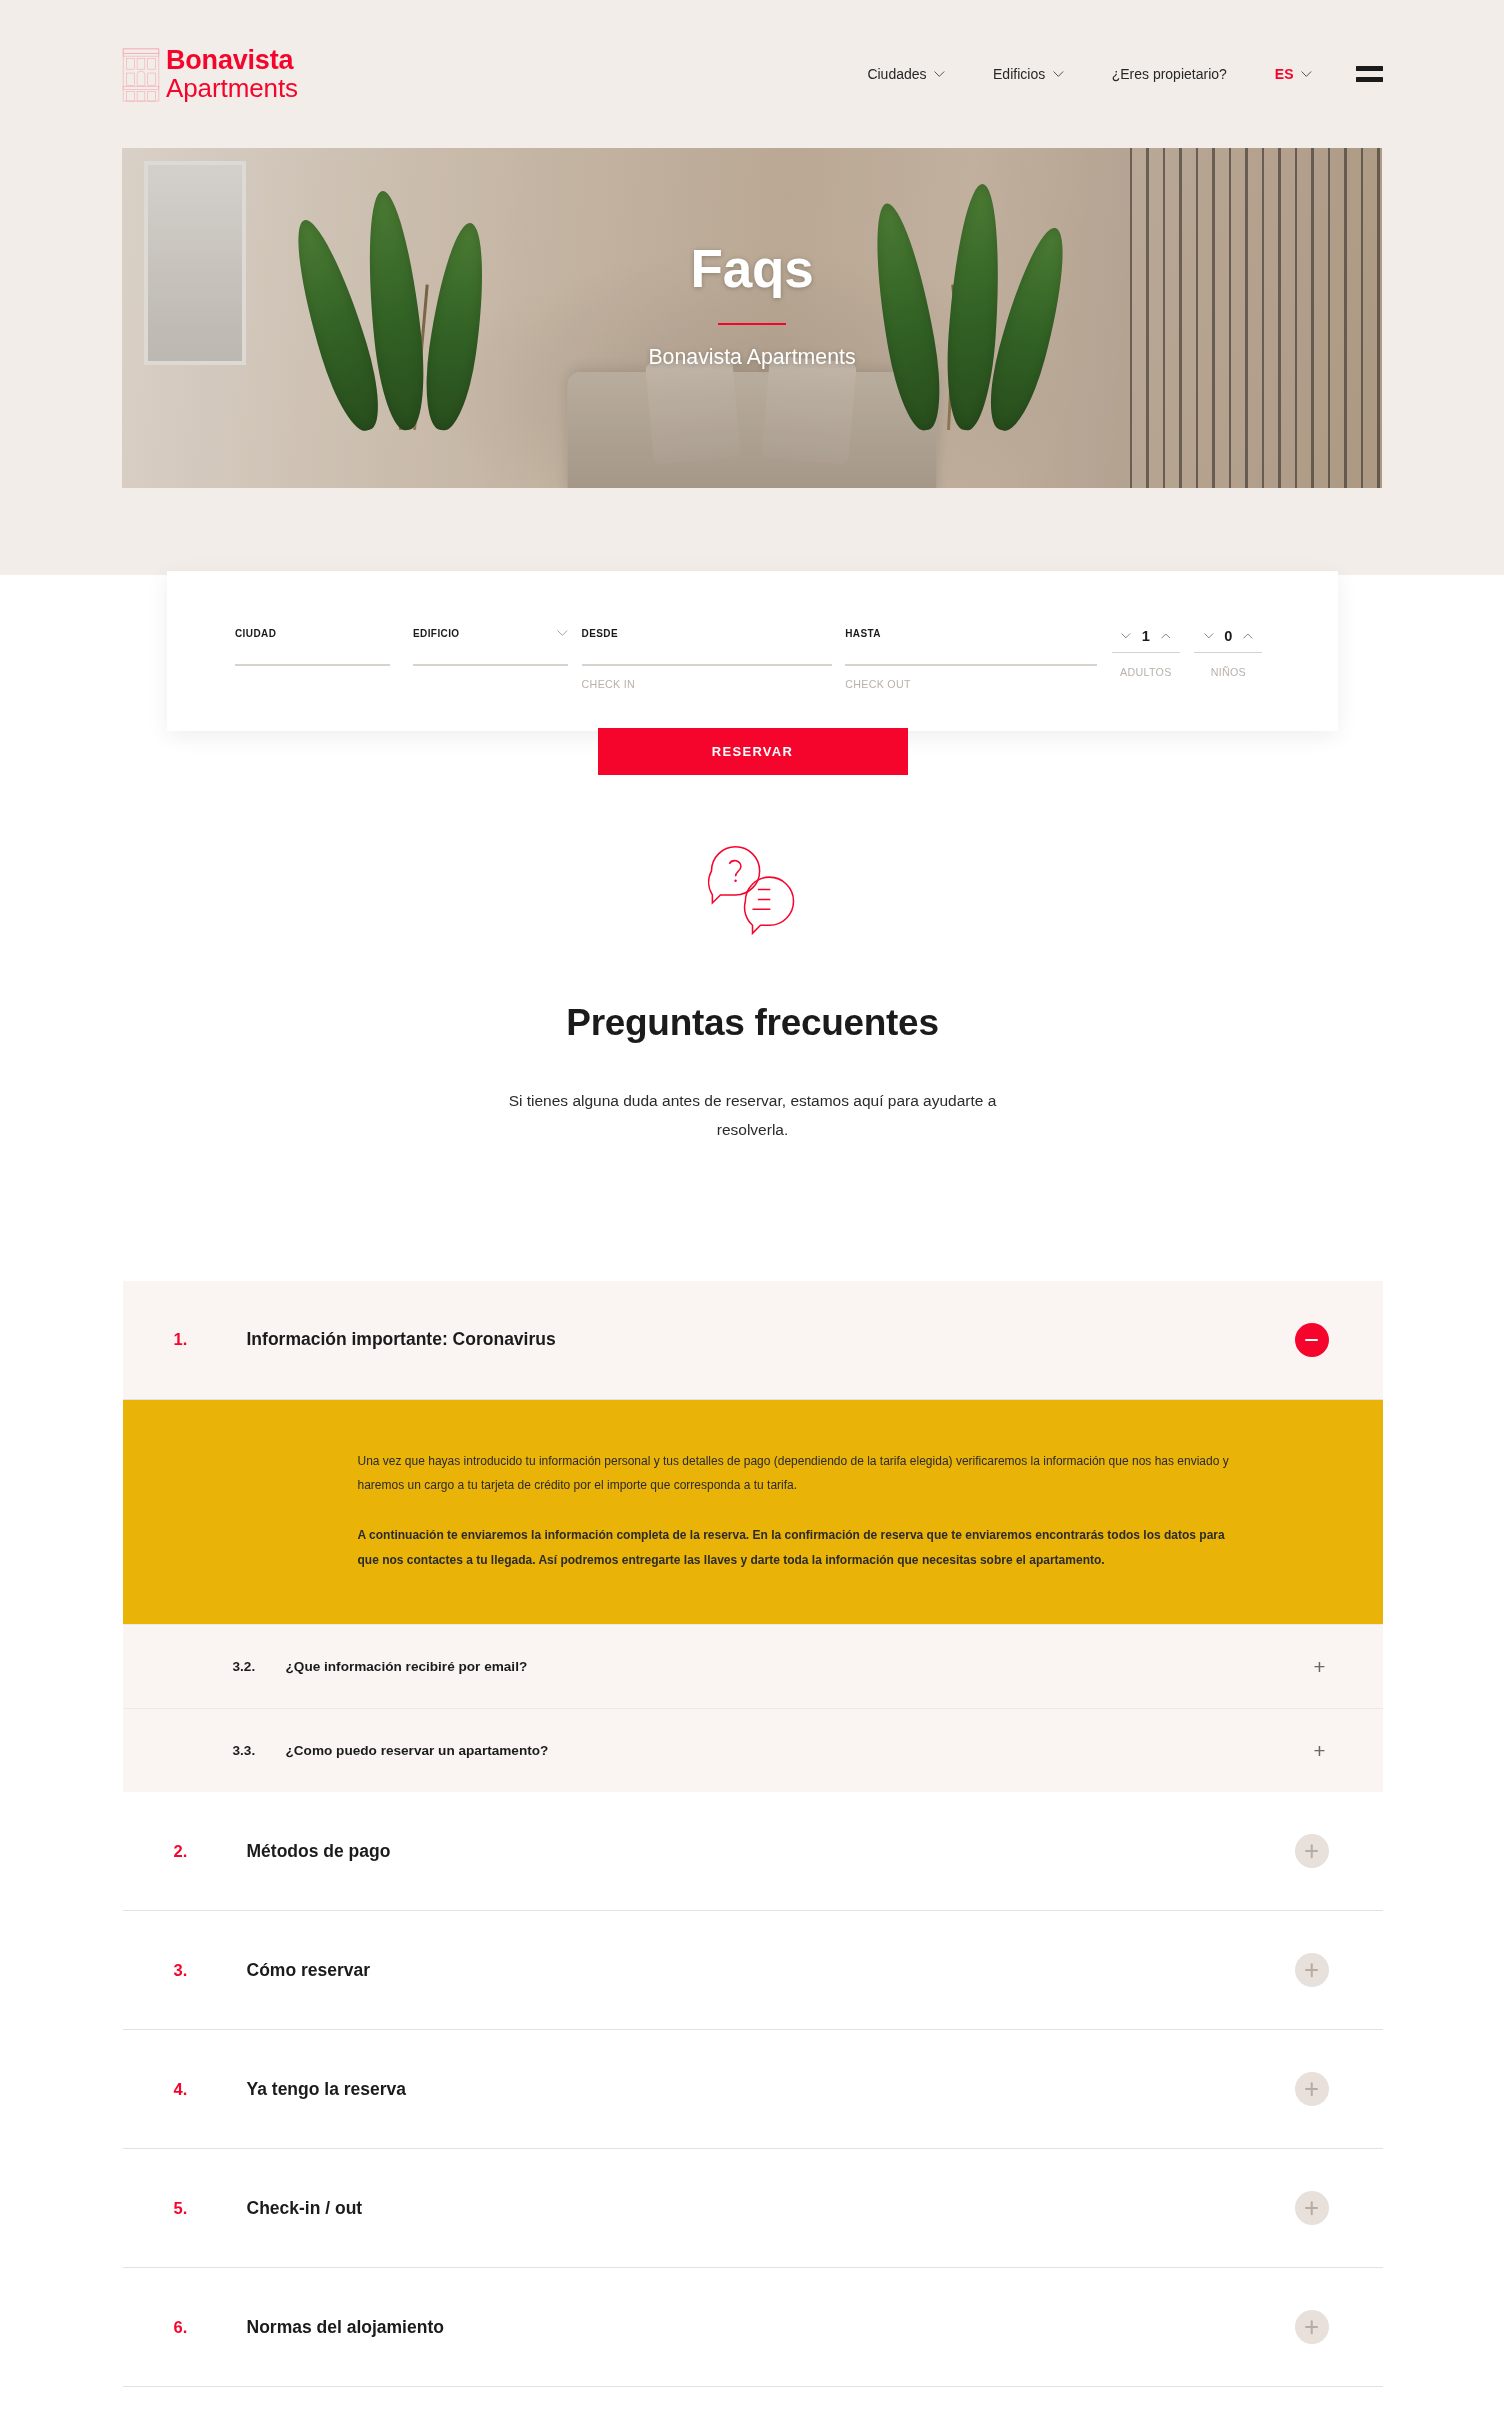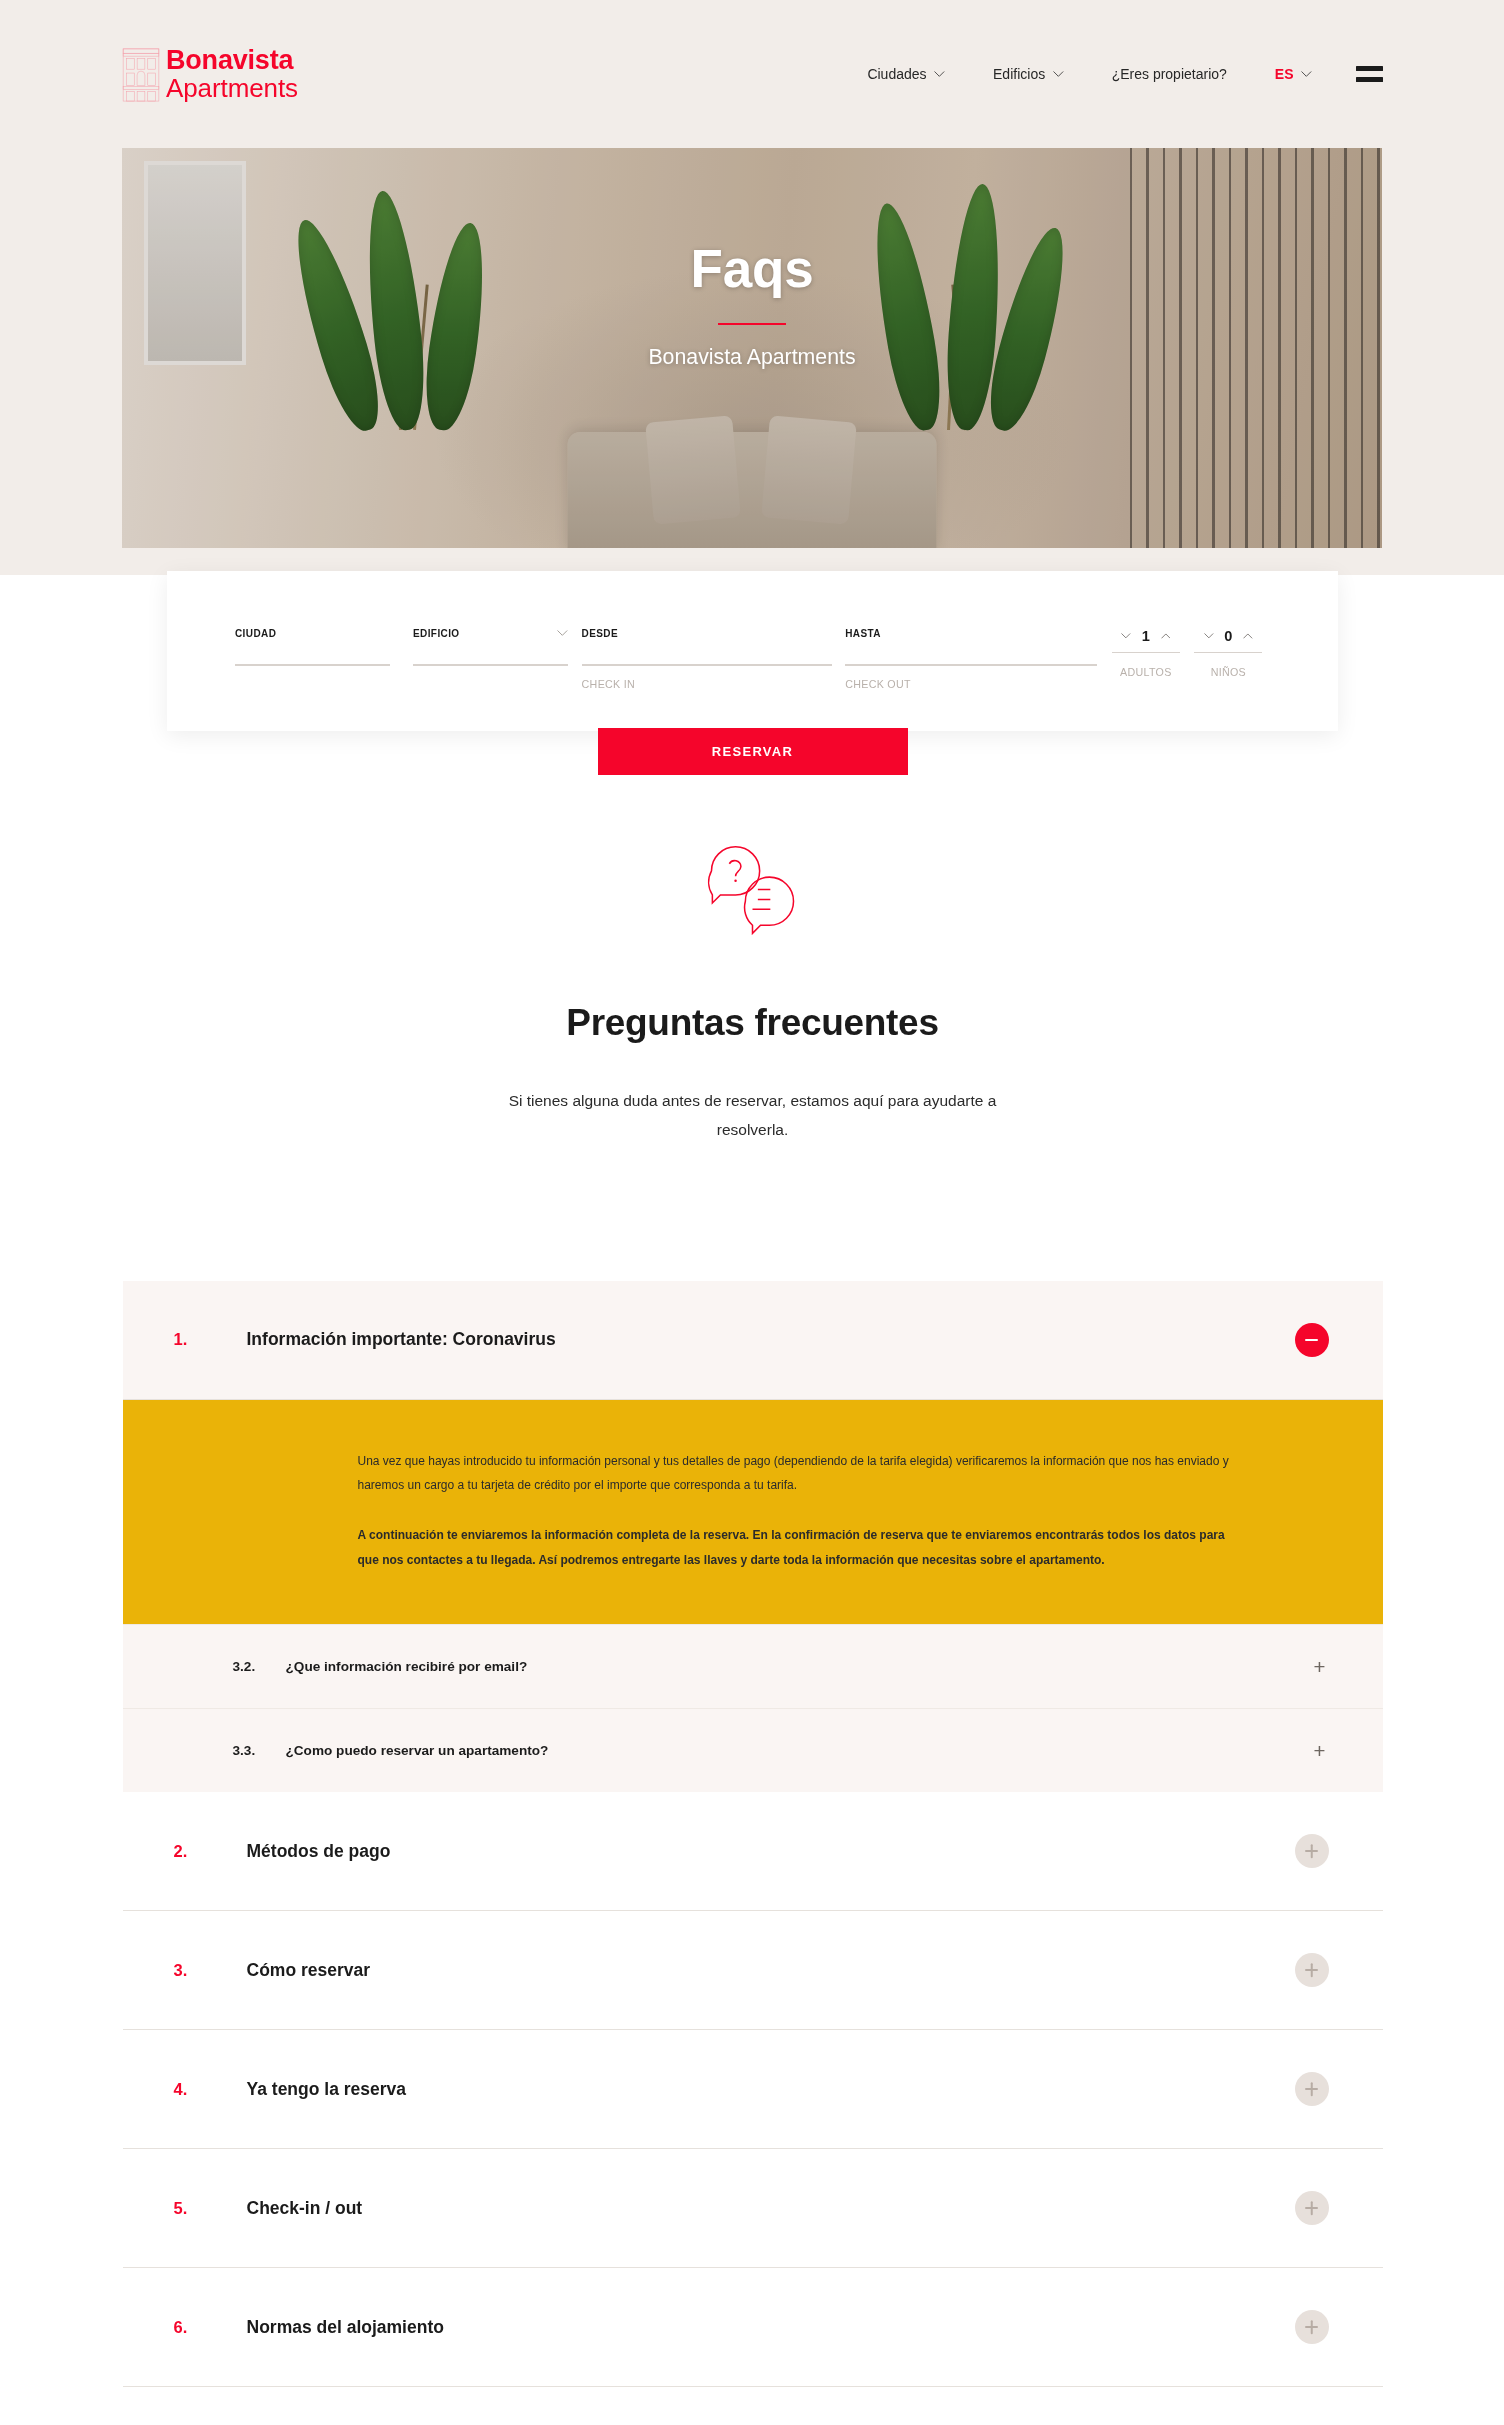--- a/index.html
+++ b/index.html
@@ -41,21 +41,21 @@
     cursor: pointer; white-space: nowrap;
   }
   .nav-item.lang { color: #f5052b; font-weight: 700; margin-right: 44px; }
   .chev { width: 10.7px; height: 6.3px; flex:none; }
   .burger { width: 27px; display: flex; flex-direction: column; gap: 6.3px; cursor:pointer;}
   .burger span { display:block; height: 4.4px; background: #1b1b1b; border-radius: 0.5px; }
 
   
   .hero-wrap { position: relative; height: 427px; background: #f2ede9; }
   .hero {
-    position: absolute; left: 122px; top: 0; width: 1260px; height: 400px;
+    position: absolute; left: 122px; top: 0; width: 1260px; height: 340px;
     overflow: hidden;
   }
   .hero-photo {
     position: absolute; inset: 0;
     background:
       radial-gradient(ellipse 36% 60% at 50% 72%, rgba(176,160,143,0.55), rgba(176,160,143,0) 70%),
       linear-gradient(95deg, #efe7dd 0%, #e3d6c6 18%, #d8c7b3 34%, #cdbaa3 52%, #d5c3ae 66%, #c6b3a0 80%, #b9a994 100%);
     filter: saturate(0.95);
   }
   .leafgroup { position:absolute; top:-19.4px; height: 301px; width: 165px; }

